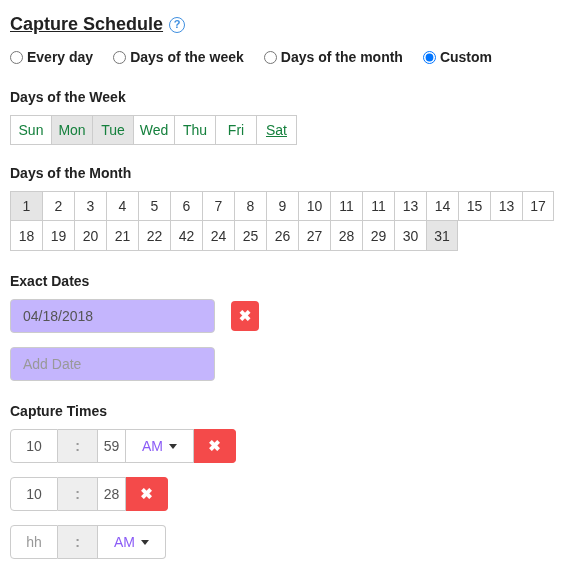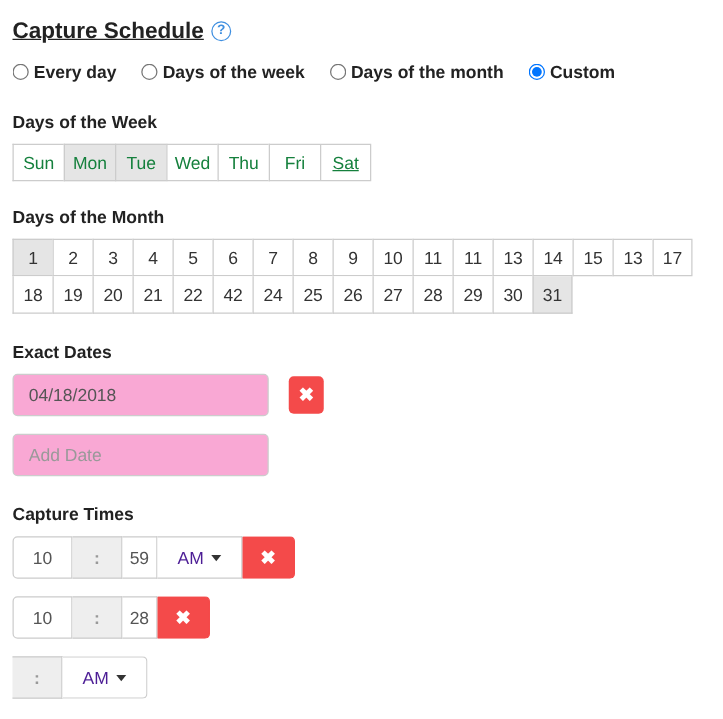--- a/index.html
+++ b/index.html
@@ -102,21 +102,21 @@
   .dom-row + .dom-row .dom-cell { border-top: none; }
   .dom-cell.selected { background: #e5e5e5; }
   .date-input, .text-input {
     width: 205px;
     height: 34px;
     border: 1px solid #ccc;
     border-radius: 4px;
     padding: 0 12px;
     font-size: 14px;
     color: #555;
-    background: #f9a8d4;
+    background: #c4b5fd;
   }
   .text-input::placeholder { color: #999; }
   .date-row {
     display: flex;
     align-items: center;
     gap: 16px;
     margin-bottom: 14px;
   }
   .btn-remove {
     width: 28px;
@@ -161,21 +161,21 @@
   .time-seg input::placeholder { color: #999; }
   .seg-hh { width: 48px; border-radius: 4px 0 0 4px; }
   .seg-colon { width: 40px; background: #eee; border-left: none; color: #999; font-weight: 600; }
   .seg-mm { width: 28px; border-left: none; }
   .seg-ampm {
     width: 68px;
     border-left: none;
     border-radius: 0 4px 4px 0;
     gap: 4px;
     cursor: pointer;
-    color: #4c1d95;
+    color: #8b5cf6;
     font-weight: 500;
   }
   .seg-ampm.no-remove { border-radius: 0 4px 4px 0; }
   .caret {
     width: 0; height: 0;
     border-left: 4px solid transparent;
     border-right: 4px solid transparent;
     border-top: 5px solid #333;
     margin-left: 2px;
   }
@@ -304,19 +304,22 @@
       <div class="time-seg seg-hh">
         <input placeholder="hh" value="10" style="">
       </div>
       <div class="time-seg seg-colon">:</div>
       <div class="time-seg seg-mm">
         <input placeholder="mm" value="28" style="">
       </div>
       <button class="time-remove">✖</button>
     </div>
     <div class="time-row">
+      <div class="time-seg seg-hh">
+        <input placeholder="hh" style="">
+      </div>
       <div class="time-seg seg-colon">:</div>
       <div class="time-seg seg-ampm no-remove">
         <span>AM</span>
         <span class="caret"></span>
       </div>
     </div>
   </div>
 
 </body></html>

